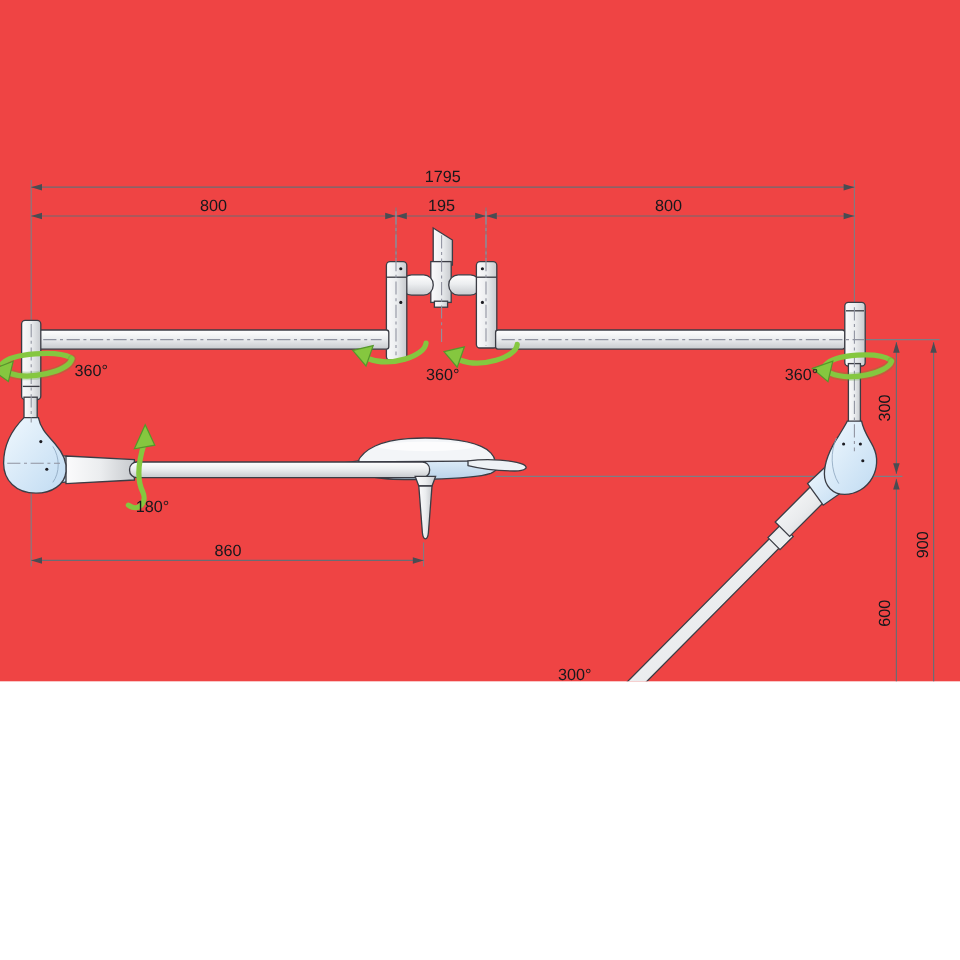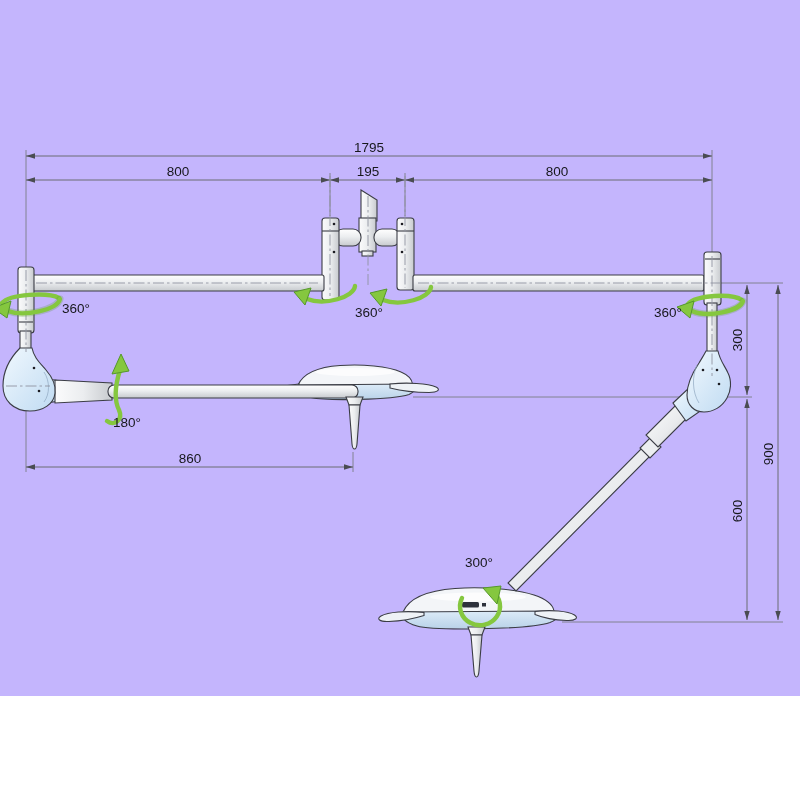--- a/index.html
+++ b/index.html
@@ -1,16 +1,16 @@
 <!DOCTYPE html>
 <html><head>
 <meta charset="utf-8">
 <style>
   html,body{margin:0;padding:0;background:#ffffff;}
-  .canvas{width:800px;height:696px;position:relative;background:#c4b5fd;overflow:hidden;}
+  .canvas{width:800px;height:568px;position:relative;background:#ef4444;overflow:hidden;}
   svg{display:block;}
   .dim{stroke:#6a6c73;stroke-width:1;fill:none;}
   .ext{stroke:#7c7e85;stroke-width:0.9;fill:none;}
   .dimarrow{fill:#4a4c52;}
   .cl{stroke:#9093a0;stroke-width:0.9;stroke-dasharray:11 3 2.5 3;fill:none;}
   .out{stroke:#3b3d45;stroke-width:1.1;}
   .thin{stroke:#8fa8c0;stroke-width:0.7;fill:none;}
   .dimtxt{font:13.5px "Liberation Sans",sans-serif;fill:#17181c;text-anchor:middle;}
   .ga-o{stroke:#55982b;stroke-width:7;fill:none;stroke-linecap:round;}
   .ga{stroke:#85c73f;stroke-width:4.4;fill:none;stroke-linecap:round;}

